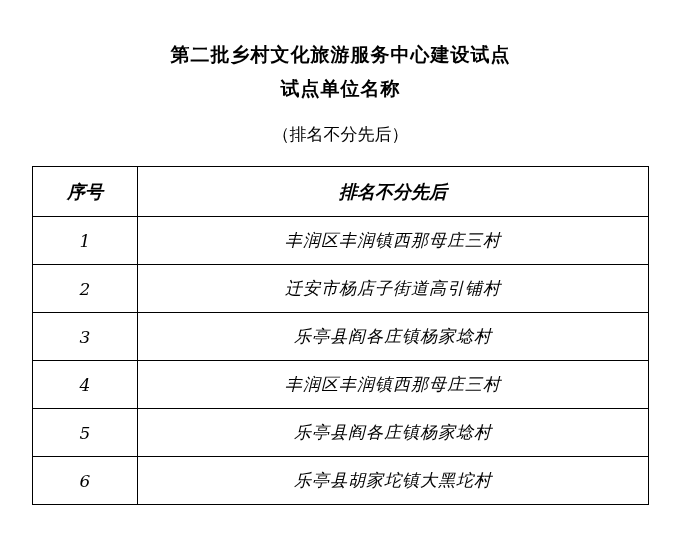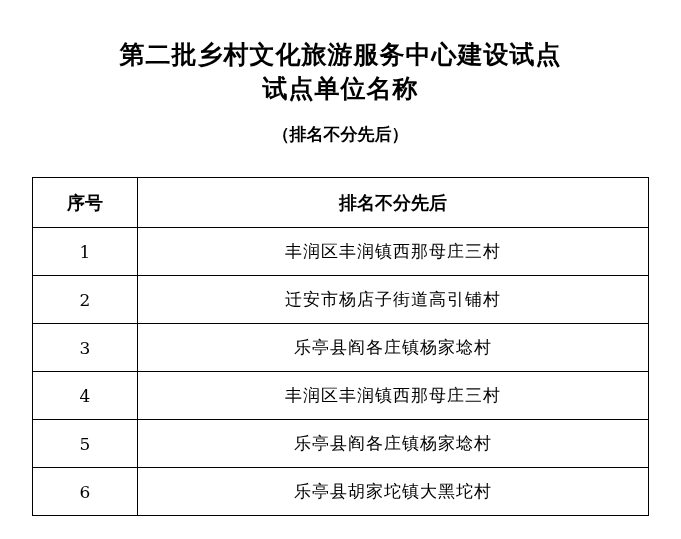--- a/index.html
+++ b/index.html
@@ -18,36 +18,37 @@
     width: 681px;
     height: 539px;
     box-sizing: border-box;
     position: relative;
   }
   .title-block {
     text-align: center;
     padding-top: 38px;
   }
   .title-line {
-    font-size: 25px;
+    font-size: 19px;
     font-weight: bold;
     letter-spacing: 1px;
     line-height: 34px;
     font-family: Liberation Serif, serif;
   }
   .subtitle {
     margin-top: 17px;
     font-size: 17px;
-    font-weight: bold;
+    font-weight: normal;
     letter-spacing: 0px;
     font-family: "DejaVu Serif", "Liberation Serif", serif;
   }
   .table-wrap {
-    margin: 31px auto 0 auto;
+    margin: 20px auto 0 auto;
     width: 617px;
+    font-style: italic;
   }
   table.list-table {
     border-collapse: collapse;
     width: 100%;
     table-layout: fixed;
   }
   table.list-table th,
   table.list-table td {
     border: 1px solid #000000;
     text-align: center;

